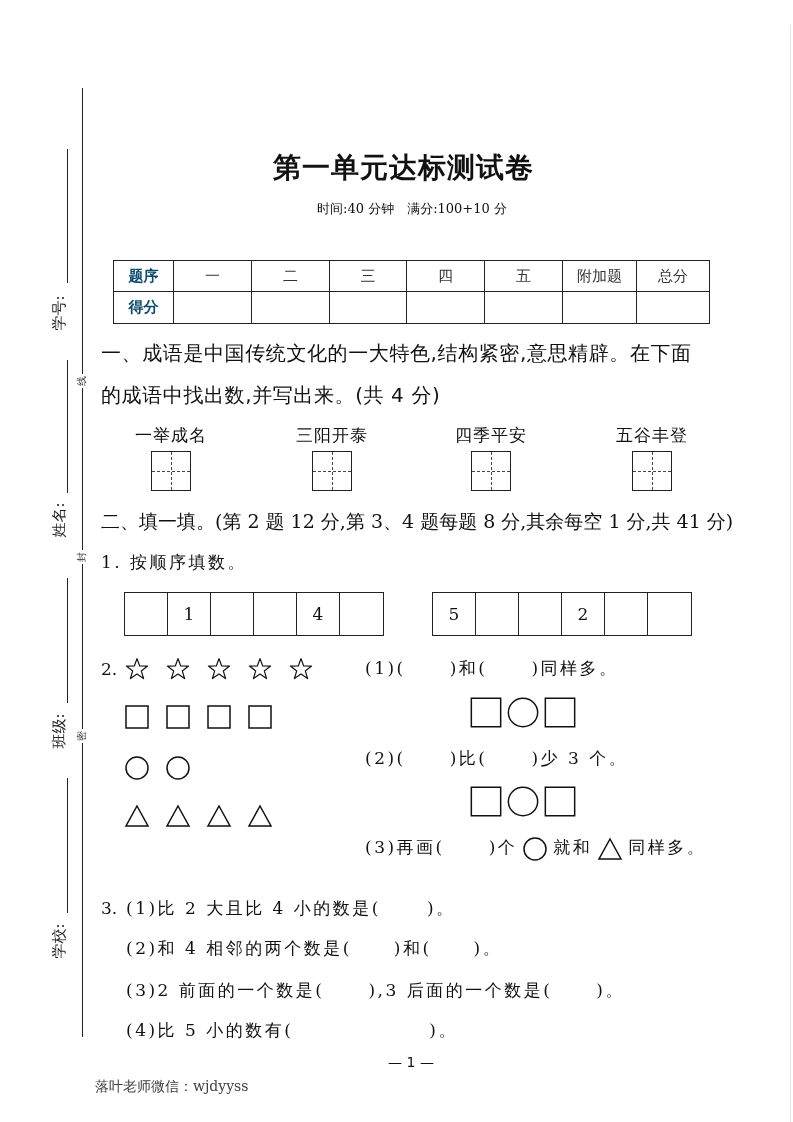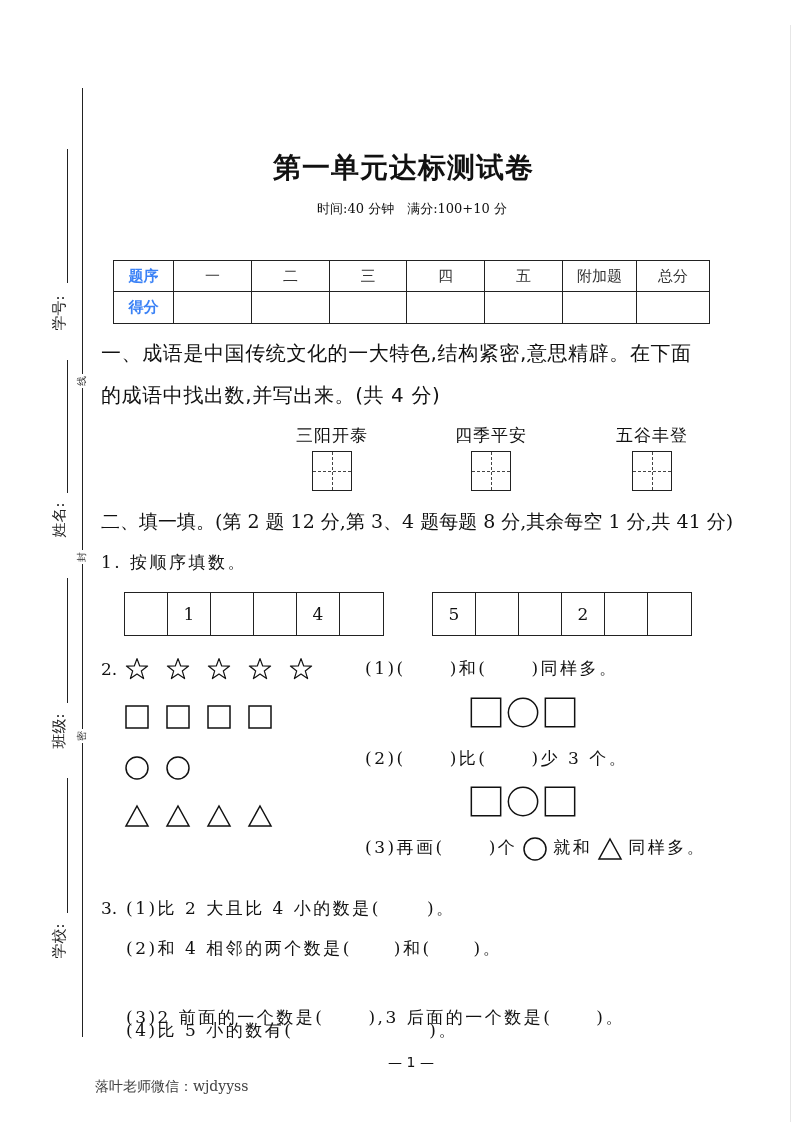--- a/index.html
+++ b/index.html
@@ -27,21 +27,21 @@
     transform:rotate(-90deg);
   }
 
   
   .title1 { left:100px; top:96px; width:650px; text-align:center; font:bold 31px/38px "DejaVu Sans", sans-serif; letter-spacing:1px; }
   .title2 { left:200px; top:151px; width:407px; text-align:center; font:bold 28px/34px "DejaVu Sans", sans-serif; letter-spacing:1px; }
   .meta { left:262px; top:200px; width:300px; text-align:center; font:13px/18px "DejaVu Serif", serif; }
 
   
   .score-table { position:absolute; left:113px; top:260px; width:596px; height:62px; border-collapse:collapse; table-layout:fixed; }
-  .score-table td { border:1.4px solid #222; text-align:center; padding:0; font-size:15px; color:#3b82f6; }
+  .score-table td { border:1.4px solid #222; text-align:center; padding:0; font-size:15px; color:#0c4a6e; }
   .score-table tr.r1 td { height:30px; }
   .score-table tr.r2 td { height:31px; }
   .score-table td.rowhead { font-family:"DejaVu Sans", sans-serif; font-weight:bold; font-size:15px; }
   .score-table td.colhead { font-family:"DejaVu Serif", serif; font-weight:normal; color:#333; }
 
   
   .s1-line { left:101px; font:20px/26px "DejaVu Sans", sans-serif; letter-spacing:0.6px; }
   .idiom { position:absolute; top:424px; width:120px; text-align:center; }
   .idiom-label { display:block; font:17px/22px "DejaVu Serif", serif; letter-spacing:1px; }
   .tian-box {
@@ -135,20 +135,27 @@
       <td></td>
       <td></td>
       <td></td>
     </tr>
   </tbody>
     </table>
 
   <div class="abs s1-line" style="top:340px">一、成语是中国传统文化的一大特色,结构紧密,意思精辟。在下面</div>
   <div class="abs s1-line" style="top:382px">的成语中找出数,并写出来。(共 4 分)</div>
 
+  <div class="idiom" style="left:111px">
+    <span class="idiom-label">一举成名</span>
+    <div class="tian-box">
+        <span class="h"></span>
+        <span class="v"></span>
+      </div>
+  </div>
   <div class="idiom" style="left:272px">
     <span class="idiom-label">三阳开泰</span>
     <div class="tian-box">
         <span class="h"></span>
         <span class="v"></span>
       </div>
   </div>
   <div class="idiom" style="left:431px">
     <span class="idiom-label">四季平安</span>
     <div class="tian-box">
@@ -322,21 +329,21 @@
           </svg></span></span><span>同样多。</span>
   </div>
 
   <div class="abs q-line" style="left:101px;top:897px;letter-spacing:0">3.</div>
   <div class="abs q-line" style="left:126px;top:897px">
     <span>(1)比 2 大且比 4 小的数是(</span><span class="blank" style="width:46px"></span><span>)。</span>
   </div>
   <div class="abs q-line" style="left:126px;top:937px">
     <span>(2)和 4 相邻的两个数是(</span><span class="blank" style="width:42px"></span><span>)和(</span><span class="blank" style="width:42px"></span><span>)。</span>
   </div>
-  <div class="abs q-line" style="left:126px;top:1006px">
+  <div class="abs q-line" style="left:126px;top:979px">
     <span>(3)2 前面的一个数是(</span><span class="blank" style="width:44px"></span><span>),3 后面的一个数是(</span><span class="blank" style="width:44px"></span><span>)。</span>
   </div>
   <div class="abs q-line" style="left:126px;top:1019px">
     <span>(4)比 5 小的数有(</span><span class="blank" style="width:136px"></span><span>)。</span>
   </div>
 
   <div class="abs page-num">— 1 —</div>
   <div class="abs watermark">落叶老师微信：wjdyyss</div>
 
 </div>

